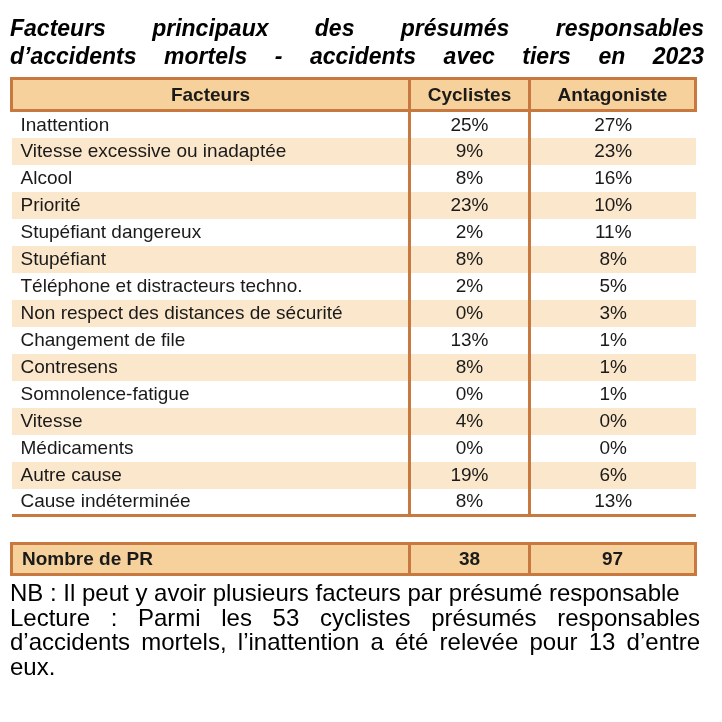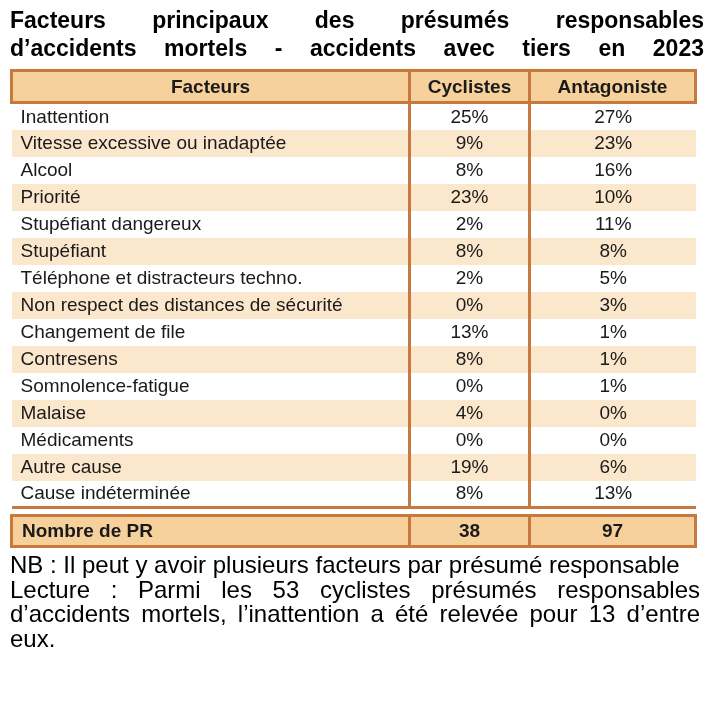--- a/index.html
+++ b/index.html
@@ -16,26 +16,27 @@
     height: 722px;
     background: var(--bg);
     color: var(--text);
     font-family: "Liberation Sans", sans-serif;
     padding: 6px 10px 0 10px;
     overflow: hidden;
   }
 
   
   .title {
-    margin: 0 0 7px 0;
+    margin: 8px 0 7px 0;
     font-size: 23px;
     line-height: 28px;
     font-weight: bold;
     color: #000;
     width: 694px;
+    font-style: italic;
   }
   .title .tl {
     display: block;
     text-align: justify;
     text-align-last: justify;
     white-space: normal;
   }
 
   
   table {
@@ -65,21 +66,21 @@
     background: #fff;
   }
   tbody td.c-factor { text-align: left; }
   tbody td.c-val {
     text-align: center;
     border-left: 3px solid var(--border);
   }
   tbody tr:nth-child(even) td { background: var(--row-alt); }
   table.factors-table { border-bottom: 3px solid var(--border); }
 
-  table.totals-table { margin-top: 5px; }
+  table.totals-table { margin-top: 25px; }
   table.totals-table td {
     background: var(--header-bg);
     border: 3px solid var(--border);
     font-weight: bold;
     height: 31px;
     padding: 0 9px;
   }
   table.totals-table td.c-factor { text-align: left; }
   table.totals-table td.c-val    { text-align: center; }
 
@@ -165,21 +166,21 @@
         <td class="c-factor">Contresens</td>
         <td class="c-val">8%</td>
         <td class="c-val">1%</td>
       </tr>
       <tr>
         <td class="c-factor">Somnolence-fatigue</td>
         <td class="c-val">0%</td>
         <td class="c-val">1%</td>
       </tr>
       <tr>
-        <td class="c-factor">Malaise</td>
+        <td class="c-factor">Vitesse</td>
         <td class="c-val">4%</td>
         <td class="c-val">0%</td>
       </tr>
       <tr>
         <td class="c-factor">Médicaments</td>
         <td class="c-val">0%</td>
         <td class="c-val">0%</td>
       </tr>
       <tr>
         <td class="c-factor">Autre cause</td>

